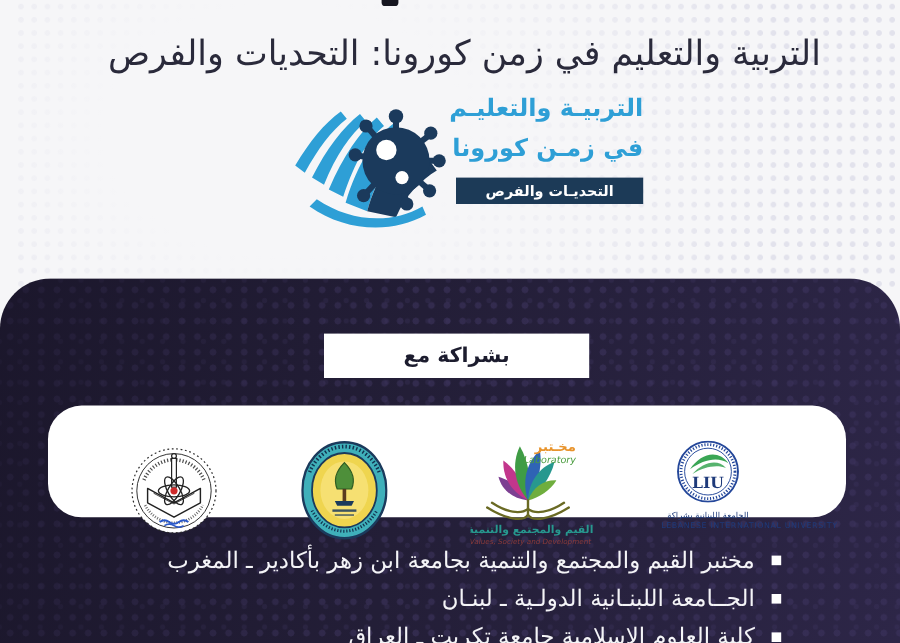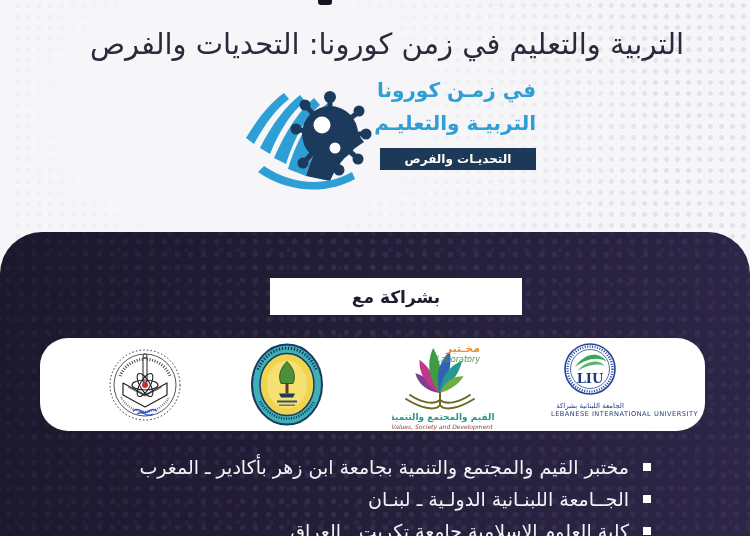--- a/index.html
+++ b/index.html
@@ -43,30 +43,30 @@
     border-radius:42px 42px 0 0;
     background-color:#231e37;
     background-image:
       linear-gradient(100deg, rgba(22,18,36,.6) 0%, rgba(22,18,36,0) 45%, rgba(60,50,96,.4) 100%),
       radial-gradient(rgba(66,56,100,.5) 2.6px, transparent 3.1px),
       radial-gradient(rgba(66,56,100,.3) 2px, transparent 2.5px);
     background-size:auto,13px 13px,17px 17px;
     background-position:0 0,2px 3px,8px 10px;
   }
   .partnership-box{
-    position:absolute;left:270px;top:278px;width:252px;height:37px;
+    position:absolute;left:270px;top:278px;width:221px;height:37px;
     background:#ffffff;display:flex;align-items:center;justify-content:center;
     direction:rtl;font-size:17px;color:#1c1c2e;font-weight:600;
   }
   
   .logo-bar{
     position:absolute;left:40px;top:338px;width:665px;height:93px;
     background:#ffffff;border-radius:28px;
   }
-  .logo-slot{position:absolute;}
+  .logo-slot{position:absolute;margin-top:24px;}
   .slot-seal{left:66px;top:9px;width:78px;height:76px;}
   .slot-tikrit{left:211px;top:5px;width:72px;height:83px;}
   .slot-lab{left:352px;top:1px;width:104px;height:92px;}
   .slot-liu{left:485px;top:5px;width:130px;height:84px;text-align:center;}
   .liu-ar{font-size:7px;color:#1e3a7a;line-height:8px;margin-top:3px;white-space:nowrap;overflow:hidden;direction:rtl;}
   .liu-en{font-size:6.6px;font-weight:normal;color:#1e3a7a;letter-spacing:.5px;line-height:9px;white-space:nowrap;padding-left:26px;}
   
   .partners{
     position:absolute;top:451px;right:97px;width:600px;margin:0;padding:0;
     list-style:none;direction:rtl;text-align:right;
@@ -119,22 +119,22 @@
           <circle cx="58" cy="57" r="5.5"></circle>
           <circle cx="67" cy="33" r="5.5"></circle>
           <circle cx="92" cy="62" r="28"></circle>
         </g>
         <circle cx="84" cy="53" r="8.5" fill="#ffffff"></circle>
         <circle cx="97" cy="76" r="5.5" fill="#ffffff"></circle>
       </g>
     </svg>
 
     <div class="lockup-text">
+      <div class="lockup-line">التربيـة والتعليـم</div>
       <div class="lockup-line">في زمـن كورونا</div>
-      <div class="lockup-line">التربيـة والتعليـم</div>
       <div class="lockup-badge">التحديـات والفرص</div>
     </div>
   </div>
 </div>
 
 <div class="dark-section"></div>
 
 <div class="partnership-box">
   <span>بشراكة مع</span>
 </div>

